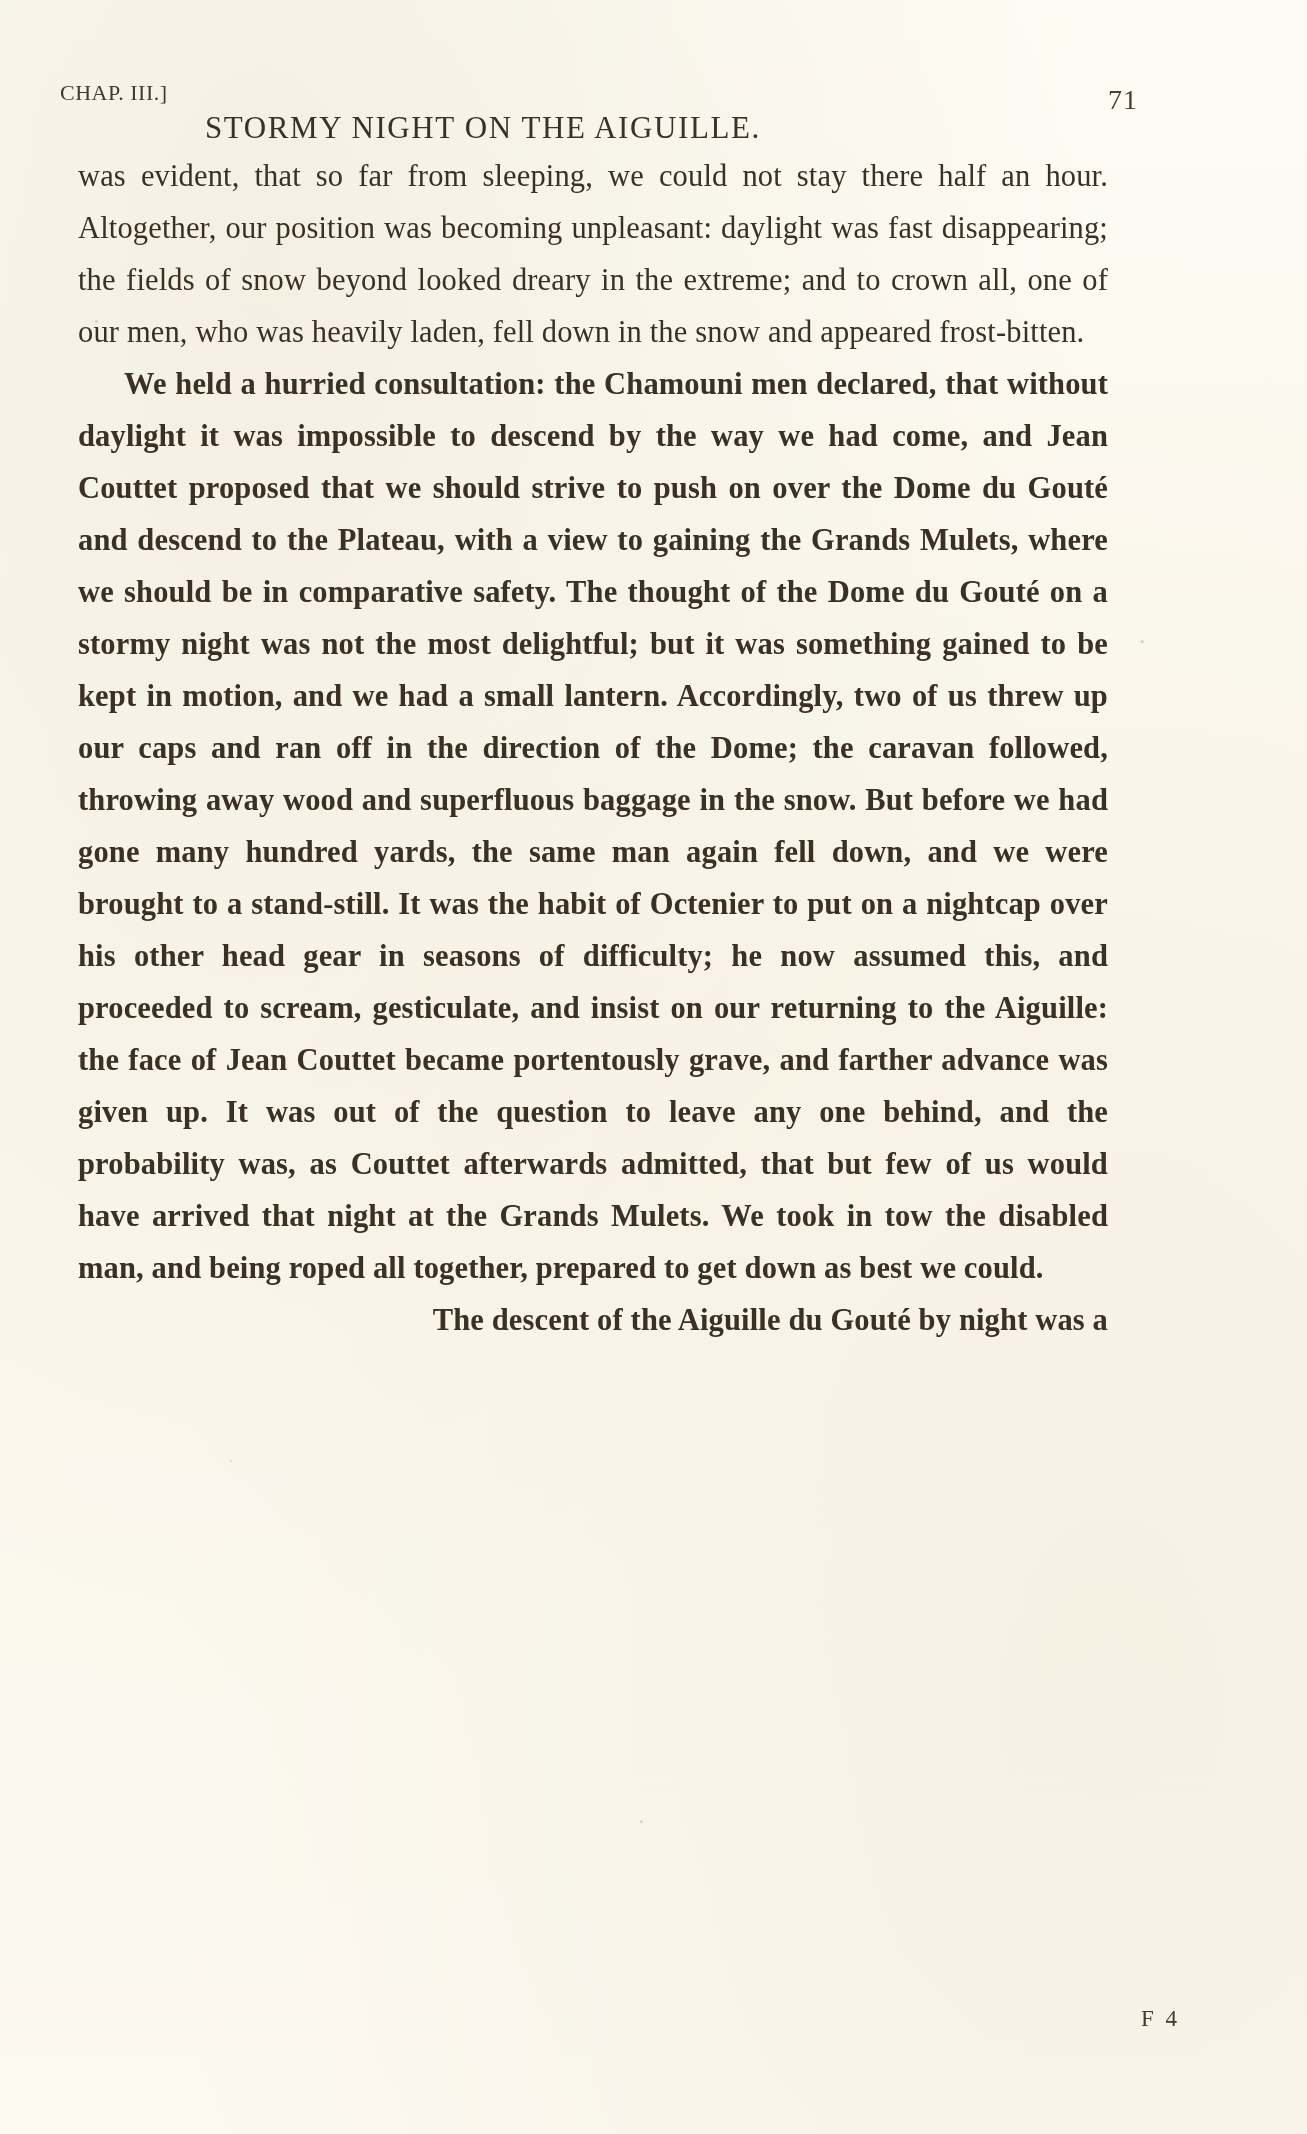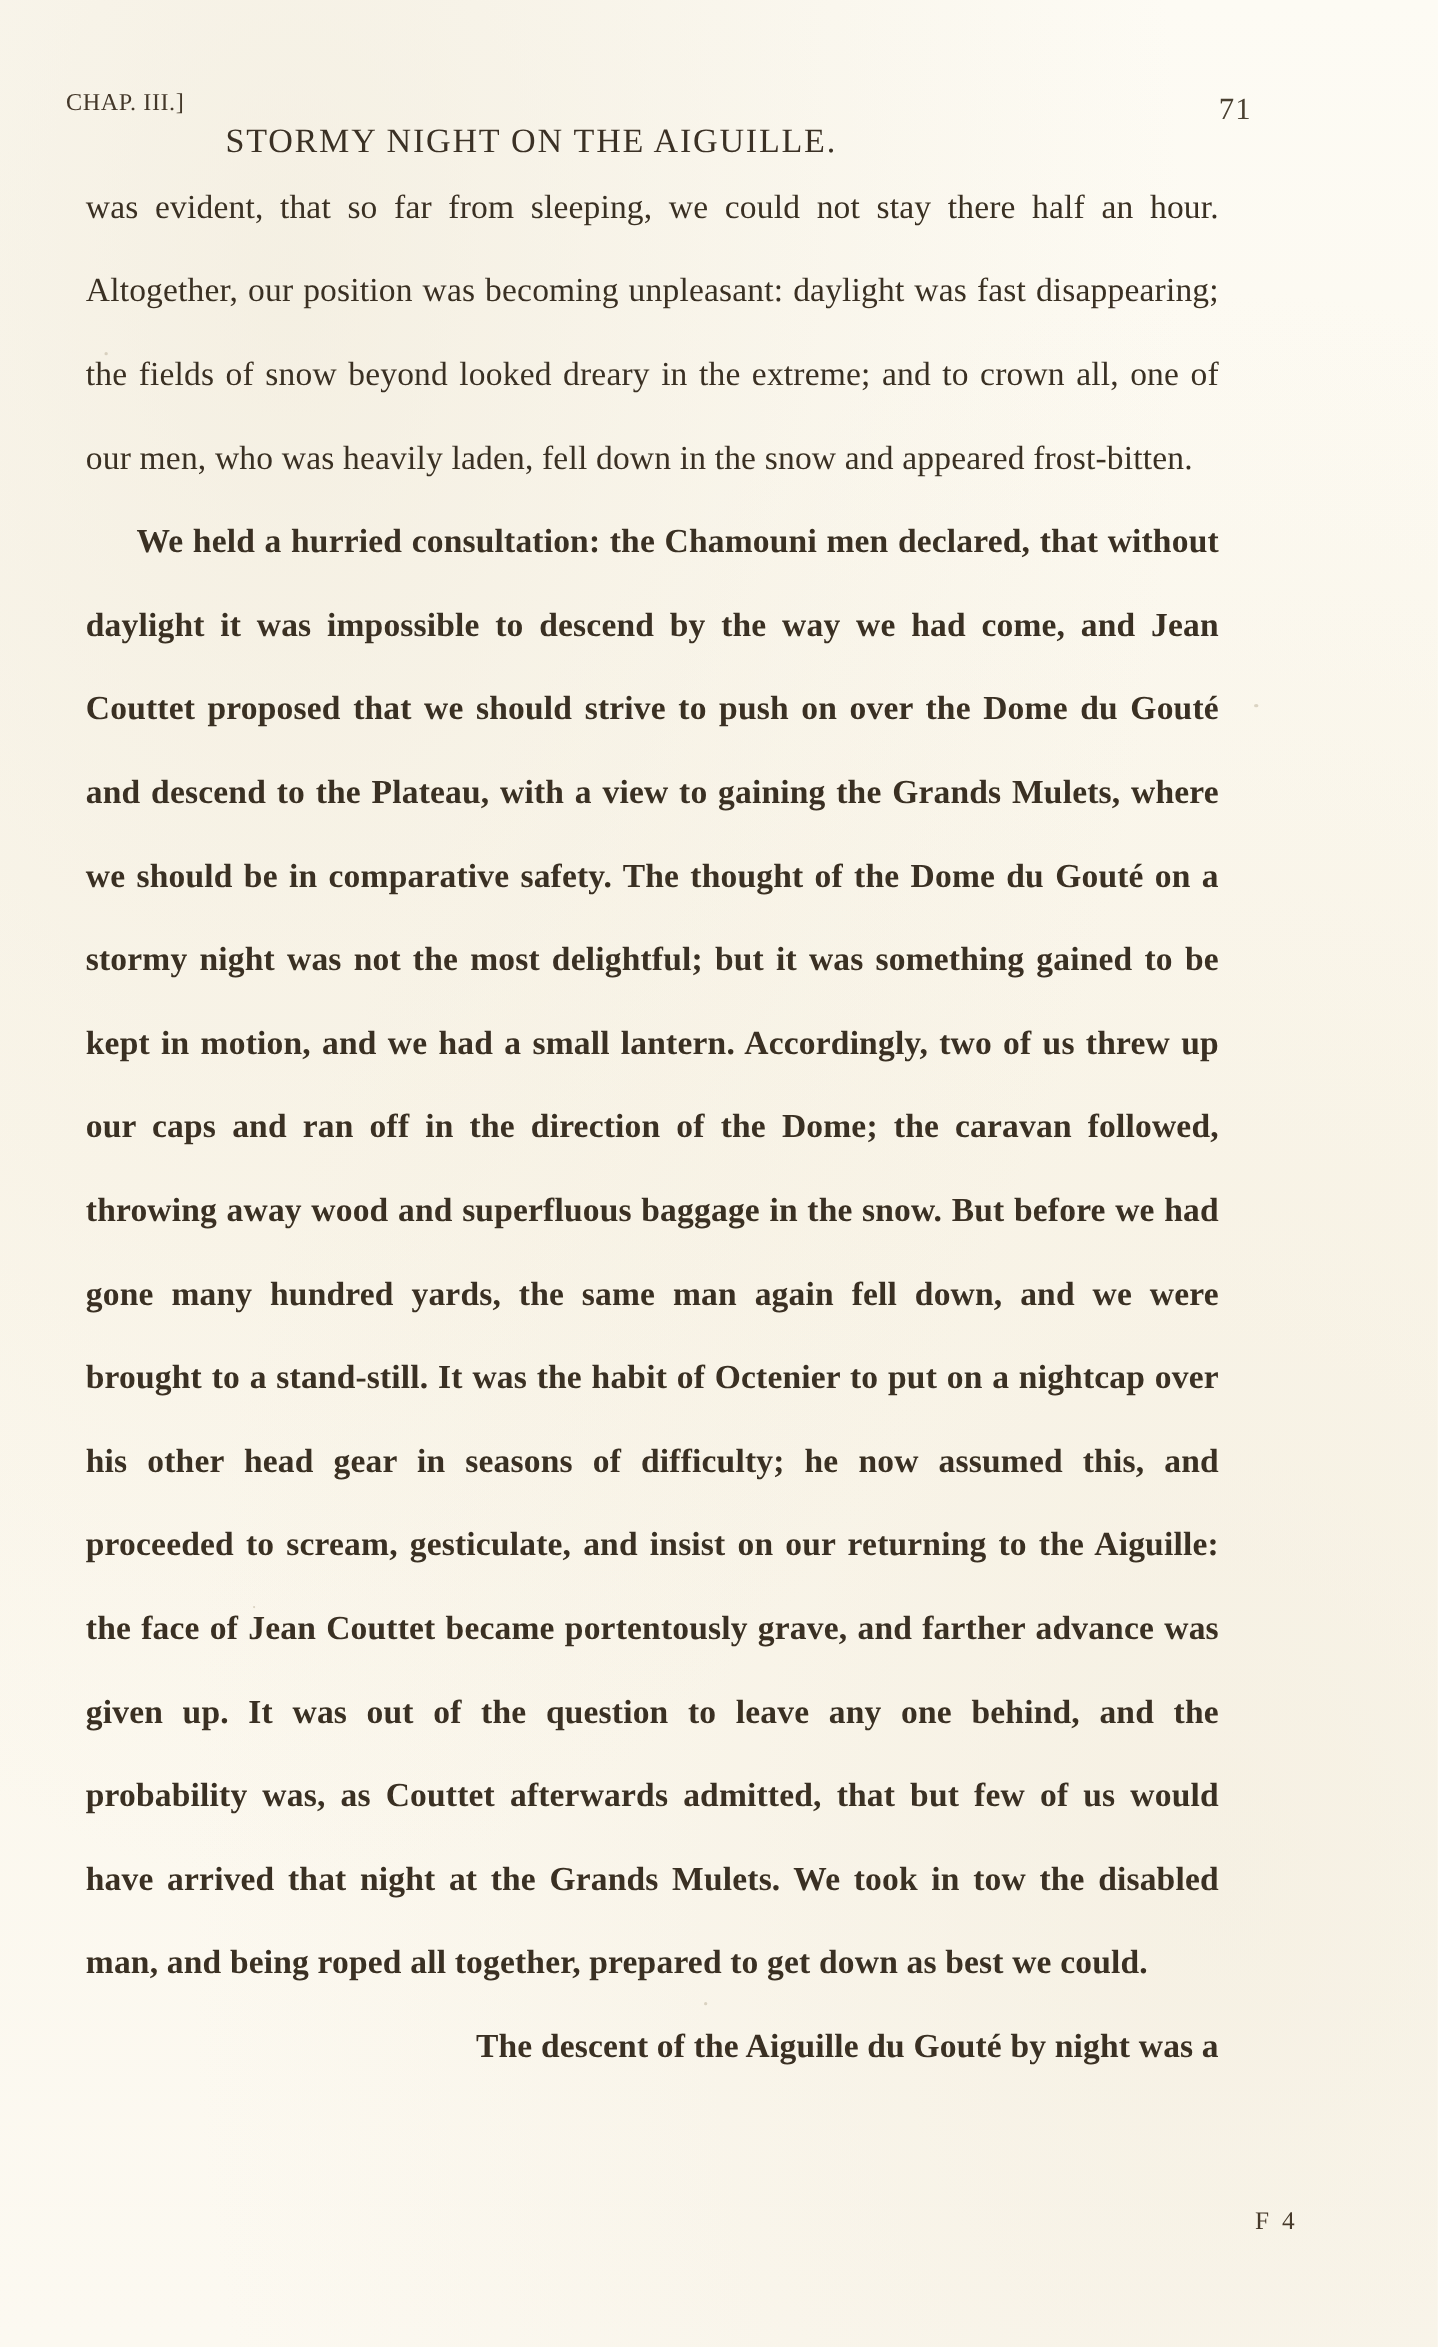--- a/index.html
+++ b/index.html
@@ -70,21 +70,21 @@
   
   .body-text {
     position: absolute;
     left: 18px;
     top: 92px;
     width: 1030px;
   }
   p.para {
     margin: 0 0 0 0;
     font-size: 30.5px;
-    line-height: 76px;
+    line-height: 52px;
     text-align: justify;
     text-justify: inter-word;
     color: #3a3023;
     text-indent: 0;
     letter-spacing: 0.15px;
   }
   p.para + p.para {
     margin-top: 0px;
     font-weight: bold;
   }

